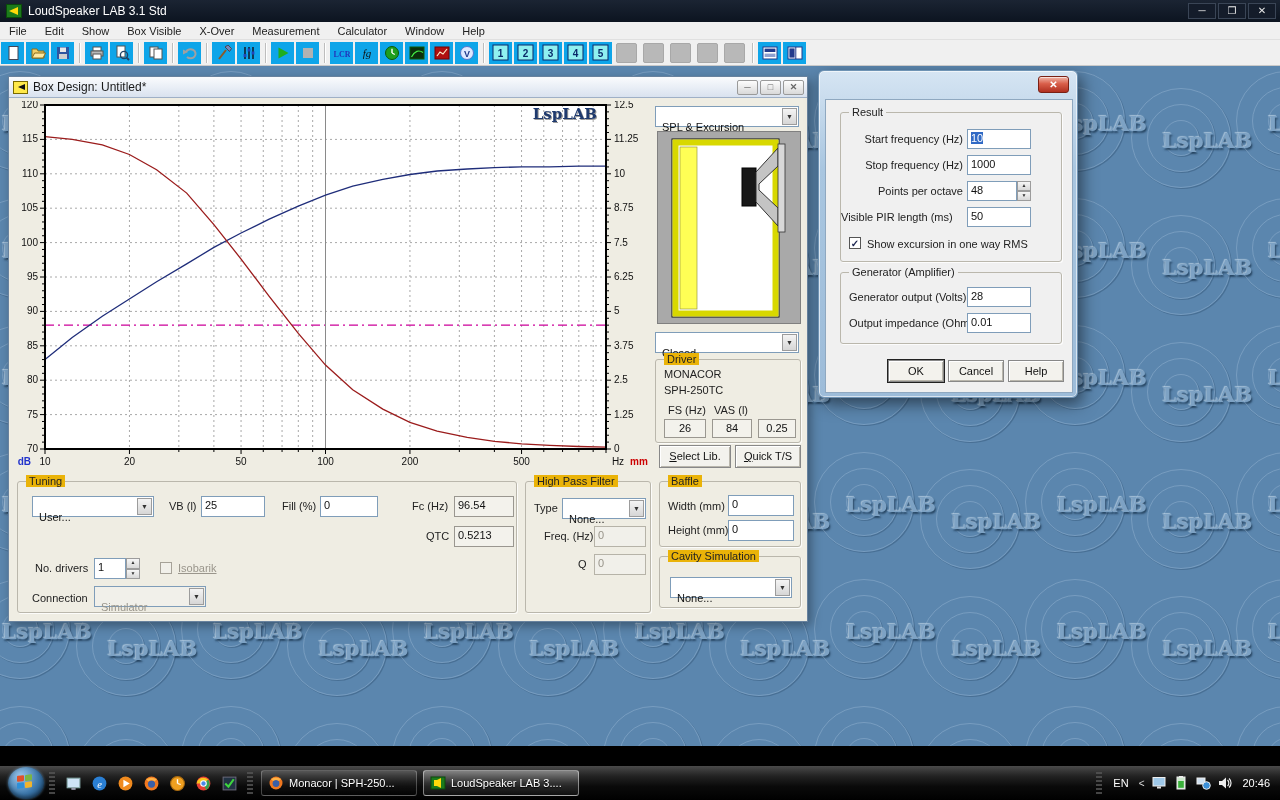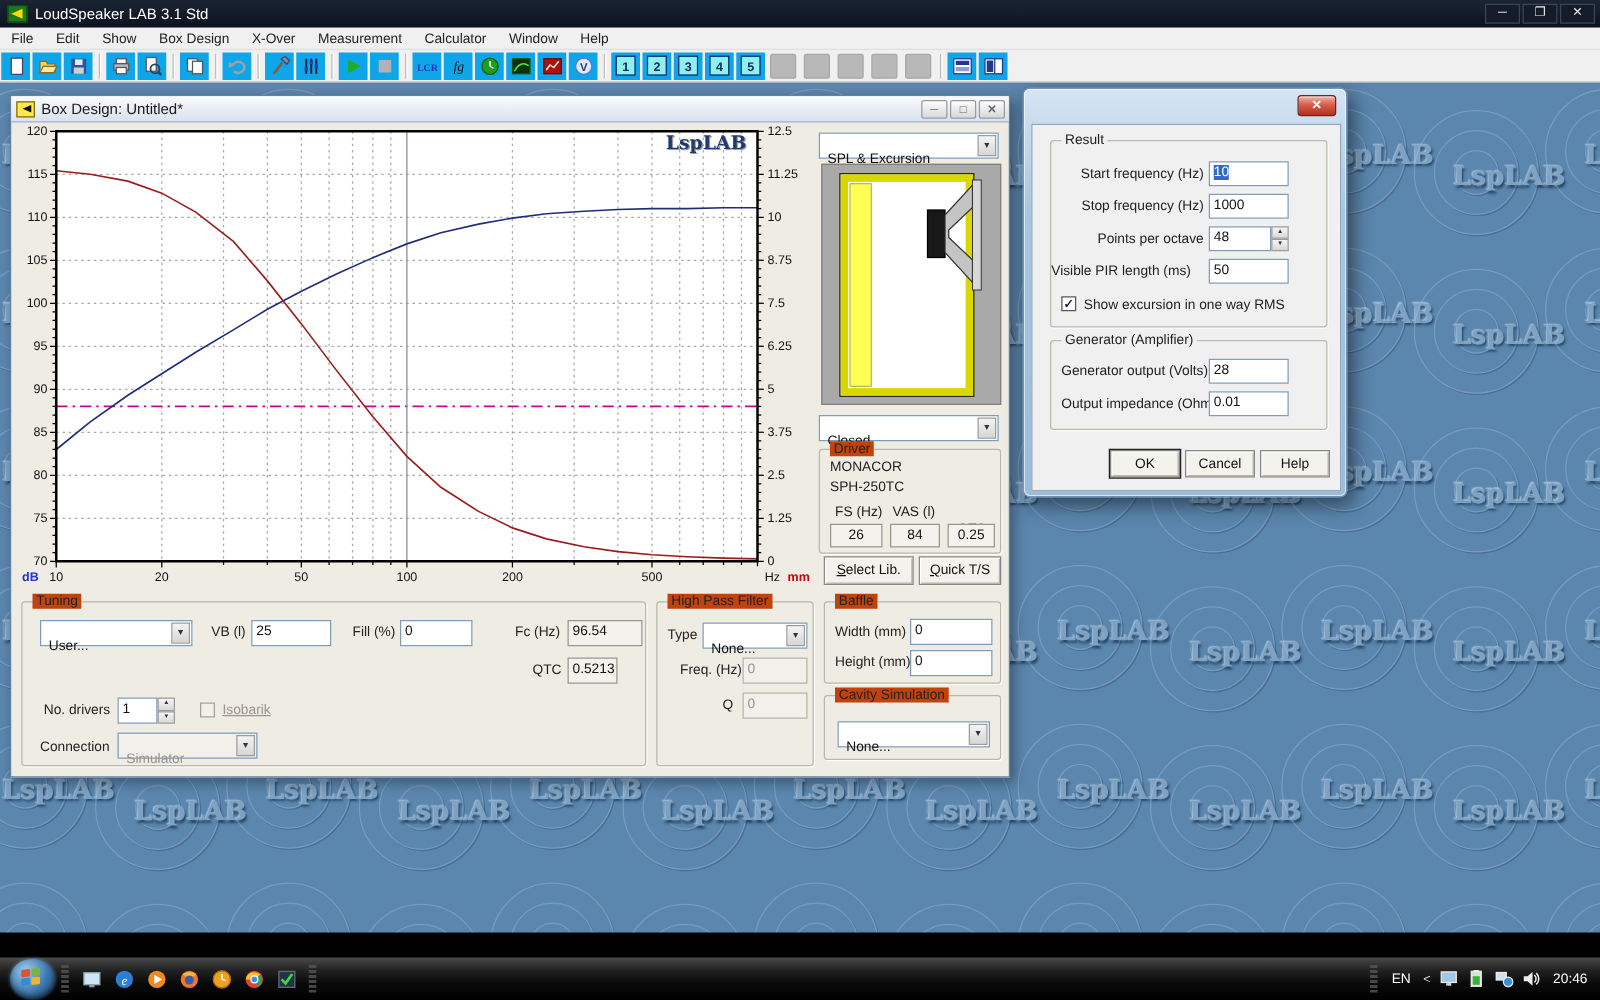--- a/index.html
+++ b/index.html
@@ -30,21 +30,21 @@
   #child { position:absolute; left:8px; top:76px; width:800px; height:546px; background:#efede3; border:1px solid #68829e; box-shadow:3px 4px 10px rgba(0,0,0,.35); z-index:5; }
   #child-title { position:absolute; left:0; top:0; width:100%; height:21px; background:linear-gradient(#fafbfd,#d9e2ef); border-bottom:1px solid #9fb0c6; display:flex; align-items:center; }
   #child-title .ttl { margin-left:5px; font-size:12px; color:#1a1a1a; }
   #child-icon { width:15px; height:13px; margin-left:4px; background:#ffe94a; border:1px solid #7a6a00; position:relative; }
   #child-icon:before { content:""; position:absolute; right:2px; top:2px; border-top:3.5px solid transparent; border-bottom:3.5px solid transparent; border-right:7px solid #111; }
   .cbtns { margin-left:auto; margin-right:3px; display:flex; gap:2px; }
   .cbtn { width:21px; height:15px; background:linear-gradient(#fdfdfd,#d9d9d9); border:1px solid #9a9a9a; border-radius:2px; color:#666; font-size:9px; line-height:13px; text-align:center; font-weight:bold; }
 
   
   .group { position:absolute; border:1px solid #bab7ac; border-radius:3px; box-shadow:1px 1px 0 rgba(255,255,255,.8); }
-  .group > .glabel { position:absolute; top:-7px; left:8px; background:#c2410c; padding:0 3px; color:#222; }
+  .group > .glabel { position:absolute; top:-7px; left:8px; background:#eab308; padding:0 3px; color:#222; }
   .txt { position:absolute; background:#fff; border:1px solid #7f9db9; padding:2px 3px; overflow:hidden; white-space:nowrap; }
   .txt.dis { background:#f1f0ea; color:#98948a; border-color:#b6b3a8; }
   .txt.ro  { background:#f3f2ec; border-color:#9a9790; border-style:solid; }
   .combo { position:absolute; background:#fff; border:1px solid #7f9db9; }
   .combo .cval { position:absolute; left:6px; top:2px; right:18px; overflow:hidden; white-space:nowrap;margin-top:12px; }
   .combo .cbtnar { position:absolute; right:1px; top:1px; bottom:1px; width:15px; background:linear-gradient(#f4f4f4,#d6d6d6); border:1px solid #9c9c9c; display:flex; align-items:center; justify-content:center; font-size:7px; color:#333; }
   .combo.dis { background:#f1f0ea; }
   .combo.dis .cval { color:#98948a; }
   .btn { position:absolute; background:#f3f2ed; border:1px solid #888; box-shadow:inset 1px 1px 0 #fff, inset -1px -1px 0 #b9b6ac; text-align:center; color:#111; }
   .lbl { position:absolute; white-space:nowrap; color:#222; }
@@ -99,21 +99,21 @@
       <div class="wbtn">─</div>
       <div class="wbtn">❐</div>
       <div class="wbtn">✕</div>
     </div>
   </div>
 
   <div id="menubar">
       <div class="mi">File</div>
       <div class="mi">Edit</div>
       <div class="mi">Show</div>
-      <div class="mi">Box Design</div>
+      <div class="mi">Box Visible</div>
       <div class="mi">X-Over</div>
       <div class="mi">Measurement</div>
       <div class="mi">Calculator</div>
       <div class="mi">Window</div>
       <div class="mi">Help</div>
     </div>
 
   <div id="toolbar">
       <div class="tbtn">
         <svg width="16" height="16" viewBox="0 0 16 16">
@@ -819,21 +819,21 @@
         <span class="cval">User...</span>
         <span class="cbtnar">▼</span>
       </div>
       <div class="lbl" style="left:151px;top:18px;">VB (l)</div>
       <div class="txt" style="left:183px;top:14px;width:64px;height:21px;">25</div>
       <div class="lbl" style="left:264px;top:18px;">Fill (%)</div>
       <div class="txt" style="left:302px;top:14px;width:58px;height:21px;">0</div>
       <div class="lbl" style="left:394px;top:18px;">Fc (Hz)</div>
       <div class="txt ro" style="left:436px;top:14px;width:60px;height:21px;">96.54</div>
       <div class="lbl" style="left:408px;top:48px;">QTC</div>
-      <div class="txt ro" style="left:436px;top:44px;width:40px;height:21px;">0.5213</div>
+      <div class="txt ro" style="left:436px;top:44px;width:60px;height:21px;">0.5213</div>
       <div class="lbl" style="left:17px;top:80px;">No. drivers</div>
       <div class="txt" style="left:76px;top:76px;width:32px;height:21px;">1</div>
       <div class="spin" style="left:108px;top:76px;height:21px;">
           <span>▲</span>
           <span>▼</span>
         </div>
       <div class="chk dis" style="left:142px;top:80px;"></div>
       <div class="lbl dim" style="left:160px;top:80px;text-decoration:underline;text-decoration-skip-ink:none;"><span>Isobarik</span></div>
       <div class="lbl" style="left:14px;top:110px;">Connection</div>
       <div class="combo dis" style="left:76px;top:104px;width:112px;height:21px;">
@@ -961,20 +961,37 @@
           </svg>
         </div>
         <div class="qli">
           <svg width="17" height="17" viewBox="0 0 16 16">
             <rect x="2" y="2" width="12" height="12" fill="#234" stroke="#667"></rect>
             <path d="M4 8 l3 3 5 -7" fill="none" stroke="#3ed63e" stroke-width="2"></path>
           </svg>
         </div>
       </span>
     <div class="grip"></div>
+    <span id="taskhost" style="display:flex;align-items:center;">
+        <div class="task">
+          <svg width="16" height="16" viewBox="0 0 16 16">
+            <circle cx="8" cy="8" r="6.5" fill="#f07820"></circle>
+            <circle cx="8" cy="8.5" r="3.4" fill="#3a5fa8"></circle>
+            <path d="M3 4 q5 -3 10 0 l-2 2 q-3 -2 -6 0 z" fill="#ffb347"></path>
+          </svg>
+          <span class="tl">Monacor | SPH-250...</span>
+        </div>
+        <div class="task active">
+          <svg width="16" height="16" viewBox="0 0 16 16">
+            <rect x="1" y="2" width="14" height="12" fill="#1c7a1c" stroke="#0a4a0a"></rect>
+            <path d="M4 5 h3 l4 -2 v10 l-4 -2 h-3 z" fill="#ffd90a"></path>
+          </svg>
+          <span class="tl">LoudSpeaker LAB 3....</span>
+        </div>
+      </span>
     <div id="tray">
       <div class="grip"></div>
       <span class="en">EN</span>
       <span class="chev">&lt;</span>
       <span id="trayicons" style="display:flex;align-items:center;">
           <div class="tico">
             <svg width="16" height="16" viewBox="0 0 16 16">
               <rect x="2" y="2.5" width="12" height="8.5" fill="#9fc8e8" stroke="#eee"></rect>
               <rect x="6" y="11.5" width="4" height="2" fill="#ddd"></rect>
             </svg>

